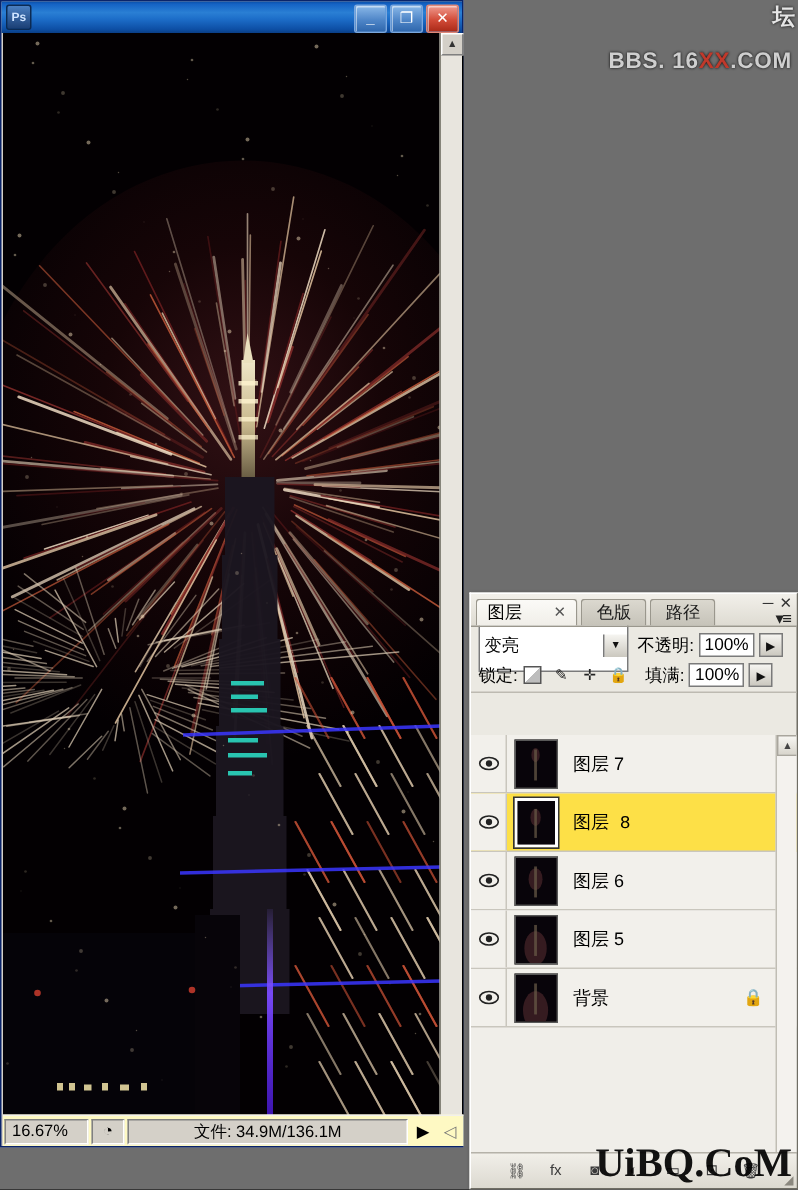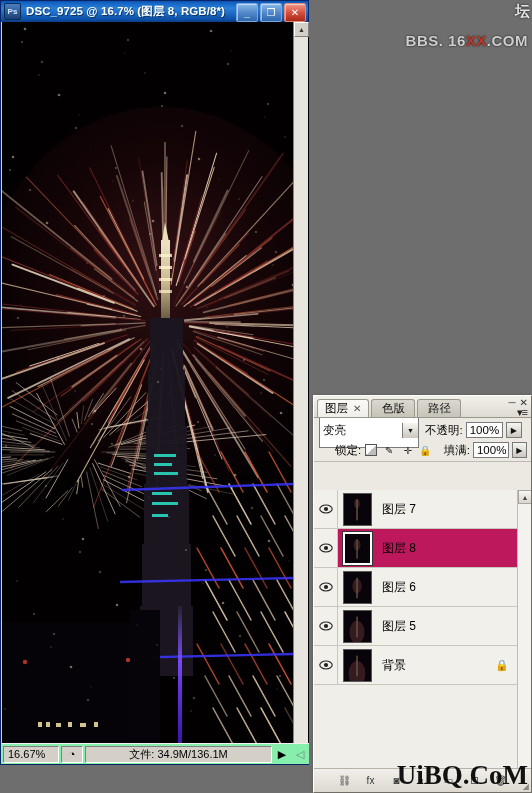--- a/index.html
+++ b/index.html
@@ -57,21 +57,21 @@
     background:#e8e5de;border-left:1px solid #868479;box-sizing:border-box;
   }
   .sb-btn{
     width:15px;height:15px;background:#d4d0c8;border:1px solid #ffffff;
     border-right-color:#808080;border-bottom-color:#808080;box-sizing:border-box;
     display:flex;align-items:center;justify-content:center;font-size:7px;color:#333;
   }
   
   #statusbar{
     position:absolute;left:1px;bottom:0;width:307px;height:21px;
-    background:#86efac;border-top:1px solid #f2f0ec;
+    background:#fef9c3;border-top:1px solid #f2f0ec;
     display:flex;align-items:center;box-sizing:border-box;font-size:11px;color:#000;
   }
   .st-cell{
     height:17px;display:flex;align-items:center;padding:0 4px;
     border:1px solid #808080;border-right-color:#fff;border-bottom-color:#fff;
     background:#d4d0c8;box-sizing:border-box;margin:0 1px;
   }
   #st-zoom{width:56px;justify-content:flex-start;}
   #st-thumbbtn{width:22px;justify-content:center;}
   #st-file{flex:1;justify-content:center;}
@@ -91,21 +91,21 @@
     border-bottom:1px solid #9a978d;display:flex;align-items:flex-end;padding-left:3px;
     box-sizing:border-box;
   }
   .ptab{
     height:18px;min-width:44px;padding:0 7px;margin-right:2px;
     background:linear-gradient(to bottom,#dbd8cf,#c6c3b9);
     border:1px solid #9a978d;border-bottom:none;
     border-radius:3px 3px 0 0;font-size:11.5px;color:#1a1a1a;
     display:flex;align-items:center;justify-content:center;box-sizing:border-box;
   }
-  .ptab.active{background:linear-gradient(to bottom,#fbfaf7,#f0eee8);color:#000;}
+  .ptab.active{background:linear-gradient(to bottom,#fbfaf7,#f0eee8);color:#000;gap:16px;}
   .ptab .tabx{margin-left:5px;font-size:10px;color:#555;}
   #panel-mini{position:absolute;right:3px;top:1px;display:flex;gap:4px;align-items:center;color:#333;font-size:10px;}
   #panel-menu{position:absolute;right:4px;top:10px;font-size:11px;color:#222;letter-spacing:-1px;}
 
   .prow{
     display:flex;align-items:center;height:21px;padding:2px 4px 0 5px;
     box-sizing:border-box;font-size:11.5px;color:#000;
   }
   #blend-row{padding-top:3px;}
   .combo{
@@ -149,21 +149,21 @@
   #scroll-up{
     width:14px;height:14px;background:linear-gradient(to bottom,#f7f6f2,#d8d5cc);
     border:1px solid #a9a69d;box-sizing:border-box;display:flex;
     align-items:center;justify-content:center;font-size:7px;color:#444;
   }
   .layer-row{
     position:relative;display:flex;align-items:center;height:39px;
     border-bottom:1px solid #c9c6bd;background:#f2f0eb;box-sizing:border-box;
     padding-right:7px;
   }
-  .layer-row.selected{background:#be185d;}
+  .layer-row.selected{background:#fde047;font-family:Liberation Mono, monospace;}
   .eye-cell{
     width:23px;height:100%;flex:0 0 auto;border-right:1px solid #c9c6bd;
     display:flex;align-items:center;justify-content:center;background:#f2f0eb;
   }
   .layer-row.selected .eye-cell{background:#f2f0eb;}
   .thumb{
     width:29px;height:33px;margin-left:5px;flex:0 0 auto;
     background:#0a0407;border:1px solid #585858;box-sizing:border-box;
     position:relative;overflow:hidden;
   }
@@ -202,21 +202,20 @@
     font-family:"Liberation Serif","DejaVu Serif",serif;
   }
 </style>
 </head>
 <body>
 
 <div id="doc-window">
 
   <div id="titlebar">
     <div id="ps-icon">Ps</div>
-    <div id="title-text">DSC_9725 @ 16.7% (图层 8, RGB/8*)</div>
     <div id="win-buttons">
       <div class="wbtn">_</div>
       <div class="wbtn">❐</div>
       <div class="wbtn close">✕</div>
     </div>
   </div>
 
   <div id="canvas-wrap">
     <svg id="photo" viewBox="0 0 292 722" preserveAspectRatio="none">
       <defs>
@@ -766,21 +765,21 @@
     <div class="combo">
       <span>变亮</span>
       <span class="arrow">▼</span>
     </div>
     <span class="lbl">不透明:</span>
     <span class="numbox">100%</span>
     <span class="spin">▶</span>
   </div>
 
   <div class="prow" id="lock-row">
-    <span class="lbl" style="margin-left:16px">锁定:</span>
+    <span class="lbl" style="margin-left:0">锁定:</span>
     <span class="lockicon">
         <span class="lockbox"></span>
       </span>
     <span class="lockicon">✎</span>
     <span class="lockicon">✛</span>
     <span class="lockicon">🔒</span>
     <span class="lbl">填满:</span>
     <span class="numbox">100%</span>
     <span class="spin">▶</span>
   </div>

